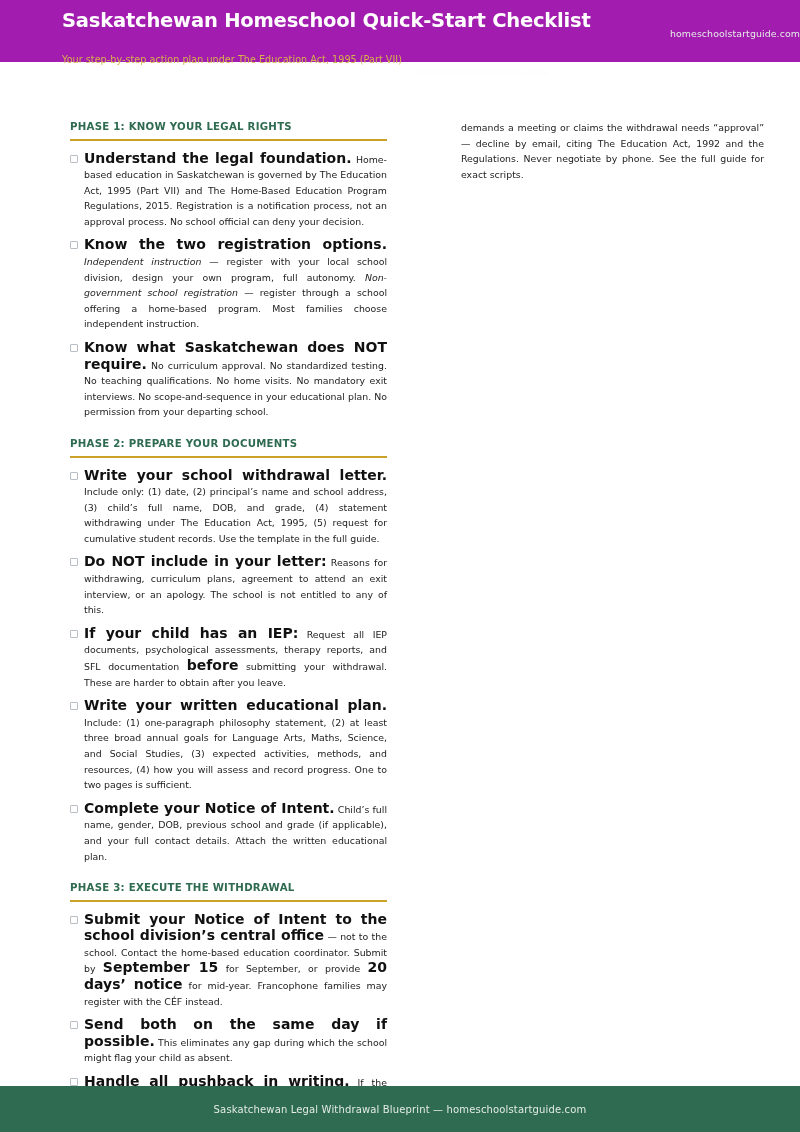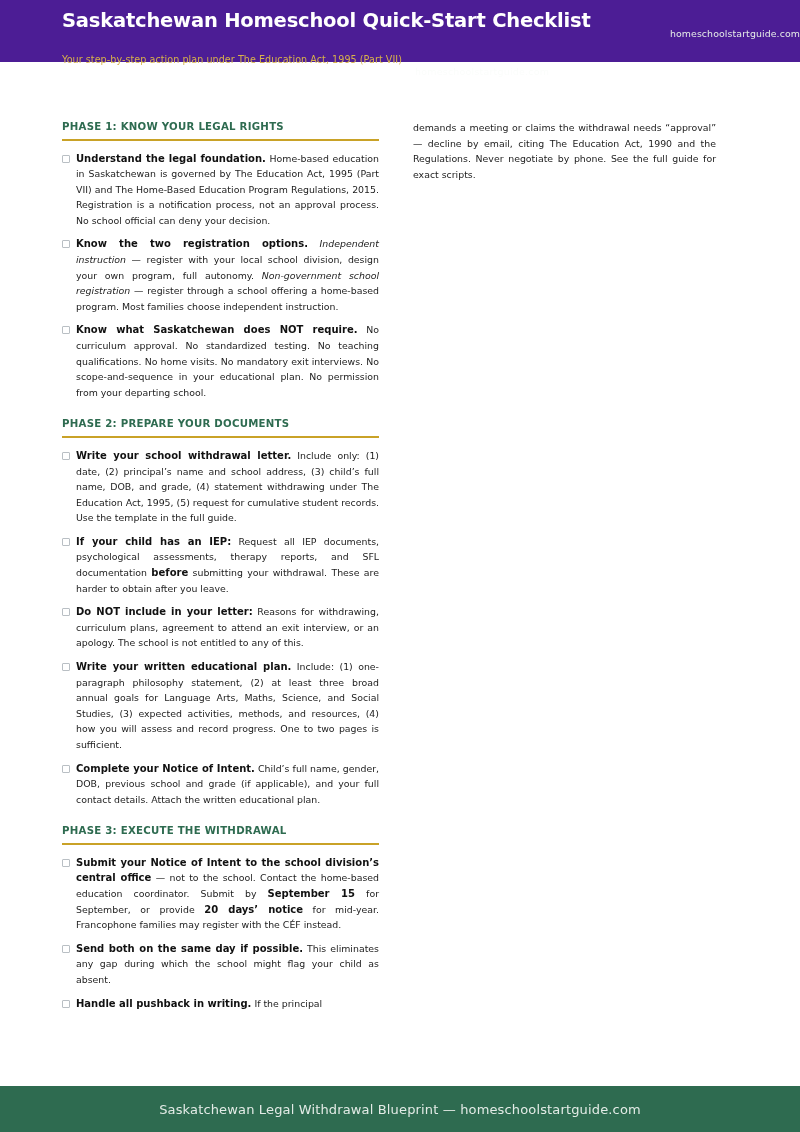--- a/index.html
+++ b/index.html
@@ -10,21 +10,21 @@
     width: 800px;
     height: 1132px;
     background: #ffffff;
     font-family: "DejaVu Sans", sans-serif;
     overflow: hidden;
     position: relative;
   }
 
   
   .header {
-    background: #4c1d95;
+    background: #a21caf;
     height: 62px;
     padding: 0;
     position: relative;
     box-sizing: border-box;
   }
   .header-inner {
     position: absolute;
     left: 62px;
     top: 8px;
     right: 55px;
@@ -73,25 +73,25 @@
   .content {
     position: absolute;
     top: 62px;
     left: 0;
     right: 0;
     bottom: 46px;
     padding: 0;
   }
   .columns {
     position: absolute;
-    left: 62px;
+    left: 70px;
     top: 58px;
     width: 678px;
     display: flex;
-    gap: 20px;
+    gap: 60px;
   }
   .col {
     width: 317px;
     flex: 0 0 317px;
   }
 
   
   .phase {
     margin-top: 0;
   }
@@ -133,21 +133,21 @@
   .item-text {
     flex: 1 1 auto;
     font-size: 9.4px;
     line-height: 15.6px;
     color: #1c1c1c;
     text-align: justify;
     hyphens: none;
   }
   .item-text b {
     font-weight: bold;
-    font-size: 10px;
+    font-size: 14px;
     color: #111111;
   }
   .item-text i {
     font-style: italic;
   }
 
   
   .cont {
     display: flex;
     align-items: flex-start;
@@ -165,21 +165,21 @@
     right: 0;
     bottom: 0;
     height: 46px;
     background: #2e6b50;
     display: flex;
     align-items: center;
     justify-content: center;
   }
   .footer-text {
     color: #e3ebe6;
-    font-size: 13px;
+    font-size: 10px;
     letter-spacing: 0.15px;
   }
 </style>
 </head>
 <body>
 
 <div class="header">
   <div class="header-inner">
     <div class="header-title">Saskatchewan Homeschool Quick-Start Checklist</div>
     <div class="header-subtitle">Your step-by-step action plan under The Education Act, 1995 (Part VII)</div>
@@ -211,25 +211,25 @@
         </div>
         <div class="phase">
           <div class="phase-title">PHASE 2: PREPARE YOUR DOCUMENTS</div>
           <div class="phase-rule"></div>
           <div class="item">
             <span class="checkbox"></span>
             <div class="item-text"><b>Write your school withdrawal letter.</b><span>  Include only: (1) date, (2) principal’s name and school address, (3) child’s full name, DOB, and grade, (4) statement withdrawing under The Education Act, 1995, (5) request for cumulative student records. Use the template in the full guide.</span></div>
           </div>
           <div class="item">
             <span class="checkbox"></span>
+            <div class="item-text"><b>Do NOT include in your letter:</b><span>  Reasons for withdrawing, curriculum plans, agreement to attend an exit interview, or an apology. The school is not entitled to any of this.</span></div>
+          </div>
+          <div class="item">
+            <span class="checkbox"></span>
             <div class="item-text"><b>If your child has an IEP:</b><span> Request all IEP documents, psychological assessments, therapy reports, and SFL documentation <b>before</b> submitting your withdrawal.  These are harder to obtain after you leave.</span></div>
-          </div>
-          <div class="item">
-            <span class="checkbox"></span>
-            <div class="item-text"><b>Do NOT include in your letter:</b><span>  Reasons for withdrawing, curriculum plans, agreement to attend an exit interview, or an apology. The school is not entitled to any of this.</span></div>
           </div>
           <div class="item">
             <span class="checkbox"></span>
             <div class="item-text"><b>Write your written educational plan.</b><span>  Include: (1) one-paragraph philosophy statement, (2) at least three broad annual goals for Language Arts, Maths, Science, and Social Studies, (3) expected activities, methods, and resources, (4) how you will assess and record progress. One to two pages is sufficient.</span></div>
           </div>
           <div class="item">
             <span class="checkbox"></span>
             <div class="item-text"><b>Complete your Notice of Intent.</b><span> Child’s full name, gender, DOB, previous school and grade (if applicable), and your full contact details. Attach the written educational plan.</span></div>
           </div>
         </div>
@@ -247,21 +247,21 @@
           <div class="item">
             <span class="checkbox"></span>
             <div class="item-text"><b>Handle all pushback in writing.</b><span> If the principal</span></div>
           </div>
         </div>
       </div>
 
     <div class="col" id="right-col">
         <div class="cont">
           <span class="spacer"></span>
-          <div class="item-text">demands a meeting or claims the withdrawal needs “approval” — decline by email, citing The Education Act, 1990 and the Regulations.  Never negotiate by phone.  See the full guide for exact scripts.</div>
+          <div class="item-text">demands a meeting or claims the withdrawal needs “approval” — decline by email, citing The Education Act, 1992 and the Regulations.  Never negotiate by phone.  See the full guide for exact scripts.</div>
         </div>
       </div>
 
   </div>
 </div>
 
 <div class="footer">
   <div class="footer-text">Saskatchewan Legal Withdrawal Blueprint — homeschoolstartguide.com</div>
 </div>
 

